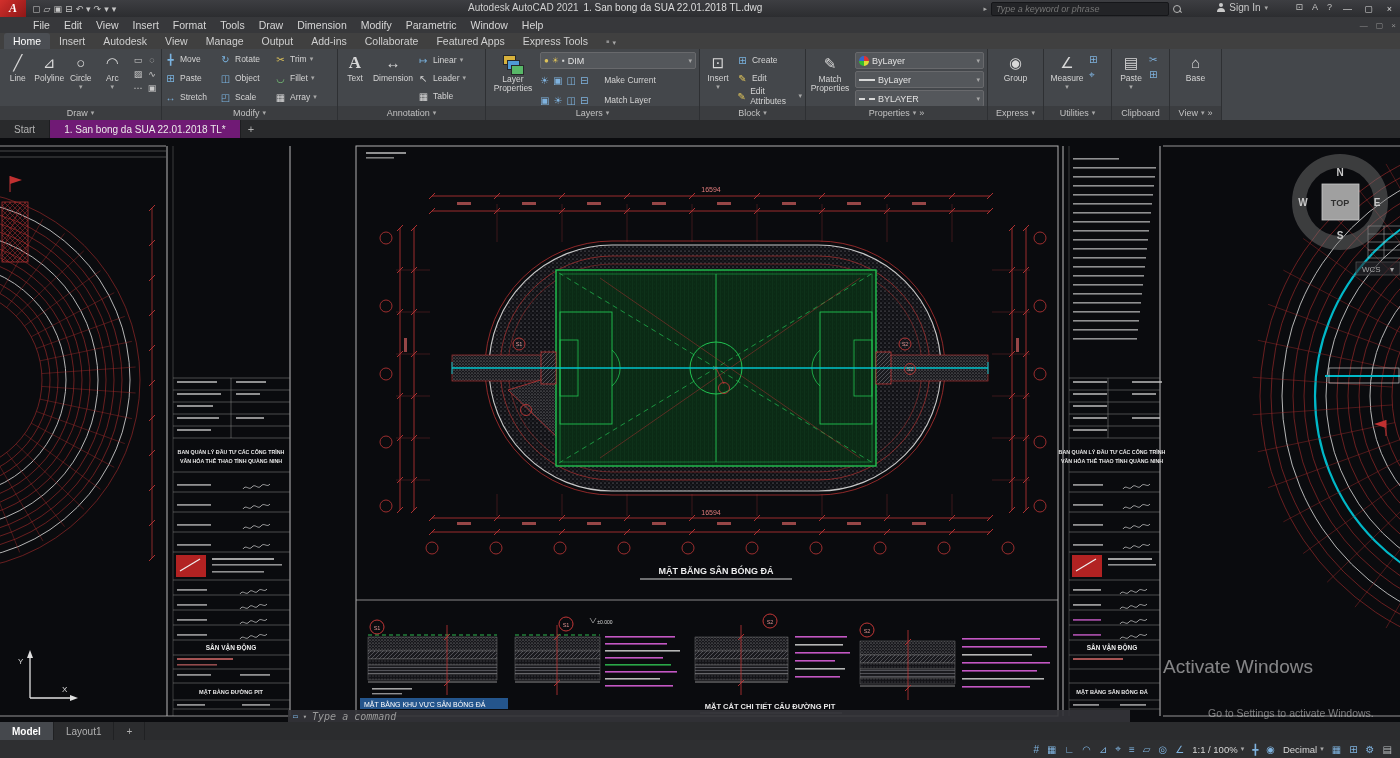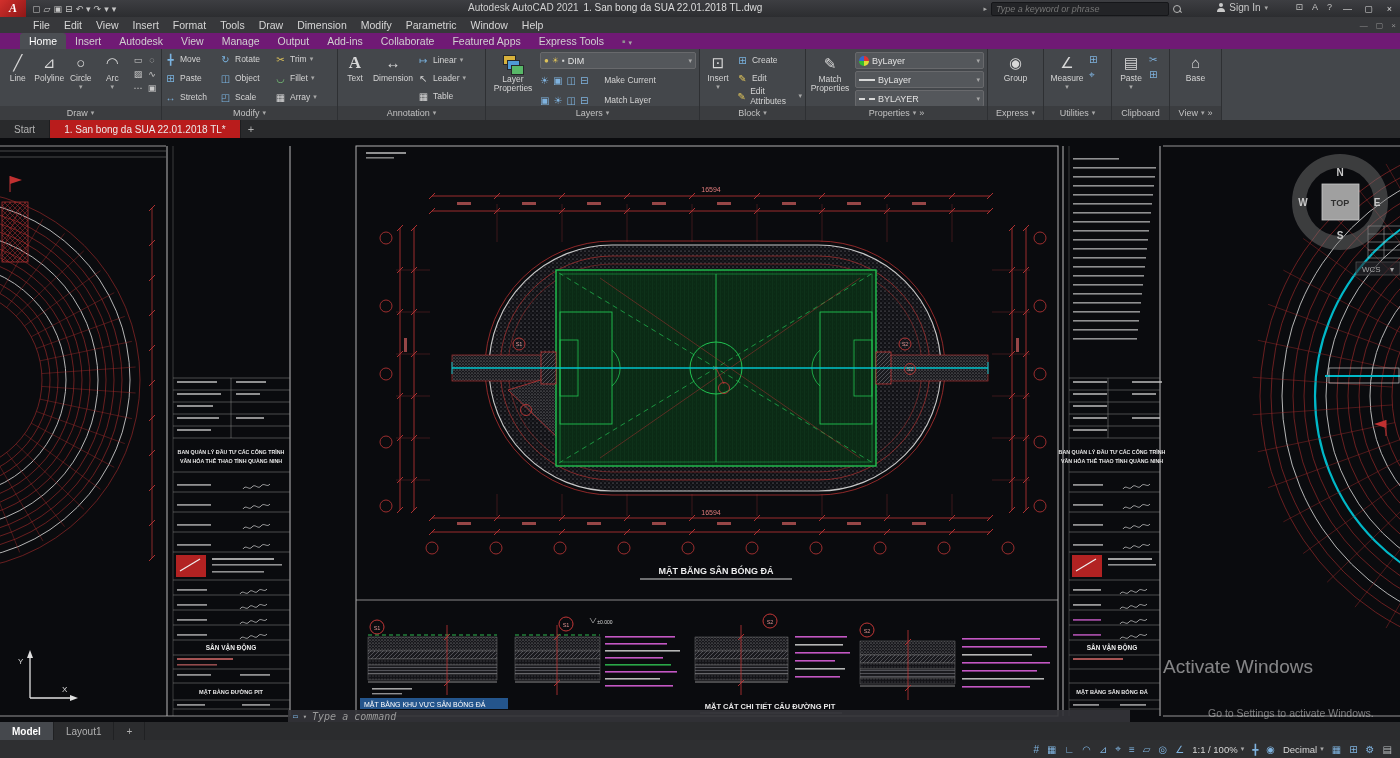--- a/index.html
+++ b/index.html
@@ -27,21 +27,21 @@
   .person::after{content:"";position:absolute;bottom:0;left:0.5px;width:8px;height:4px;border-radius:4px 4px 0 0;background:#c9c9c9;}
   #tb-icons{position:absolute;right:68px;top:2px;display:flex;gap:9px;font-size:9px;color:#c0c0c0;}
   #win-btns{position:absolute;right:0;top:0;display:flex;height:17px;}
   #win-btns span{width:21px;display:flex;align-items:center;justify-content:center;font-size:9px;color:#d8d8d8;}
   
   #menubar{position:absolute;left:0;top:17px;width:1400px;height:16px;background:#37383b;
     display:flex;align-items:center;padding-left:26px;box-sizing:border-box;}
   #menubar .mitem{font-size:10.5px;color:#d6d6d6;padding:0 7px;cursor:default;}
   #doc-win-btns{position:absolute;right:4px;top:17px;height:16px;display:flex;gap:8px;align-items:center;font-size:8px;color:#919191;}
   
-  #rtabs{position:absolute;left:0;top:33px;width:1400px;height:16px;background:#701a75;display:flex;align-items:flex-start;padding-left:20px;box-sizing:border-box;}
+  #rtabs{position:absolute;left:0;top:33px;width:1400px;height:16px;background:#404040;display:flex;align-items:flex-start;padding-left:4px;box-sizing:border-box;}
   .rtab{font-size:10.5px;color:#cfcfcf;padding:2px 9px;cursor:default;}
   .rtab.active{background:#4b4e53;color:#ffffff;border-radius:3px 3px 0 0;}
   #ribbon{position:absolute;left:0;top:49px;width:1400px;height:71px;background:#44474b;}
   .panel{position:absolute;top:0;height:71px;border-right:1px solid #2e3033;box-sizing:border-box;}
   .pc{position:absolute;left:0;right:0;top:0;height:57px;display:flex;align-items:flex-start;}
   .plabel{position:absolute;left:0;right:0;bottom:0;height:14px;background:#3b3d40;display:flex;align-items:center;justify-content:center;gap:3px;font-size:9px;color:#c2c2c2;}
   .bigbtn{display:flex;flex-direction:column;align-items:center;padding-top:3px;cursor:default;}
   .bigbtn .ic{font-size:15px;line-height:22px;height:22px;color:#d8d8d8;}
   .bigbtn .lb{font-size:8.5px;line-height:9px;color:#d4d4d4;text-align:center;}
   .sm{display:flex;align-items:center;gap:3px;font-size:8.5px;color:#d4d4d4;height:18px;cursor:default;}
@@ -54,21 +54,21 @@
   .lp-ic i:nth-child(1){left:0;top:0;background:#d8b23c;}
   .lp-ic i:nth-child(2){left:4px;top:5px;background:#4f9ad6;}
   .lp-ic i:nth-child(3){left:8px;top:10px;background:#58b868;}
   .cwheel{width:10px;height:10px;border-radius:50%;background:conic-gradient(#d33 0 25%,#dd3 25% 50%,#3b3 50% 75%,#36c 75% 100%);}
   .linechip{width:16px;height:0;border-top:2px solid #d8d8d8;}
   .minigrid{display:grid;grid-template-columns:14px 14px;grid-auto-rows:14px;margin:4px 0 0 3px;}
   .minigrid span{font-size:9px;color:#c9c9c9;text-align:center;line-height:14px;}
   
   #filetabs{position:absolute;left:0;top:120px;width:1400px;height:18px;background:#292a2c;display:flex;align-items:stretch;}
   .ftab{display:flex;align-items:center;padding:0 14px;font-size:10px;color:#b2b2b2;border-right:1px solid #1d1e20;}
-  .ftab.active{background:#b91c1c;color:#eceaea;}
+  .ftab.active{background:#701a75;color:#eceaea;}
   .ftab-plus{display:flex;align-items:center;padding:0 7px;color:#b2b2b2;font-size:11px;}
   
   #canvas{position:absolute;left:0;top:138px;width:1400px;height:584px;background:#0a0b0e;}
   
   .bub{font-size:5.5px;fill:#d98f8f;text-anchor:middle;}
   .dimt{font-size:7px;fill:#e07b7b;text-anchor:middle;}
   .ptitle{font-size:9px;font-weight:bold;fill:#ececec;text-anchor:middle;}
   .stitle{font-size:7.5px;font-weight:bold;fill:#e8e8e8;text-anchor:middle;}
   .sel{font-size:7px;fill:#ffffff;}
   .tb-b{font-size:5.3px;font-weight:bold;fill:#e6e6e6;text-anchor:middle;}

